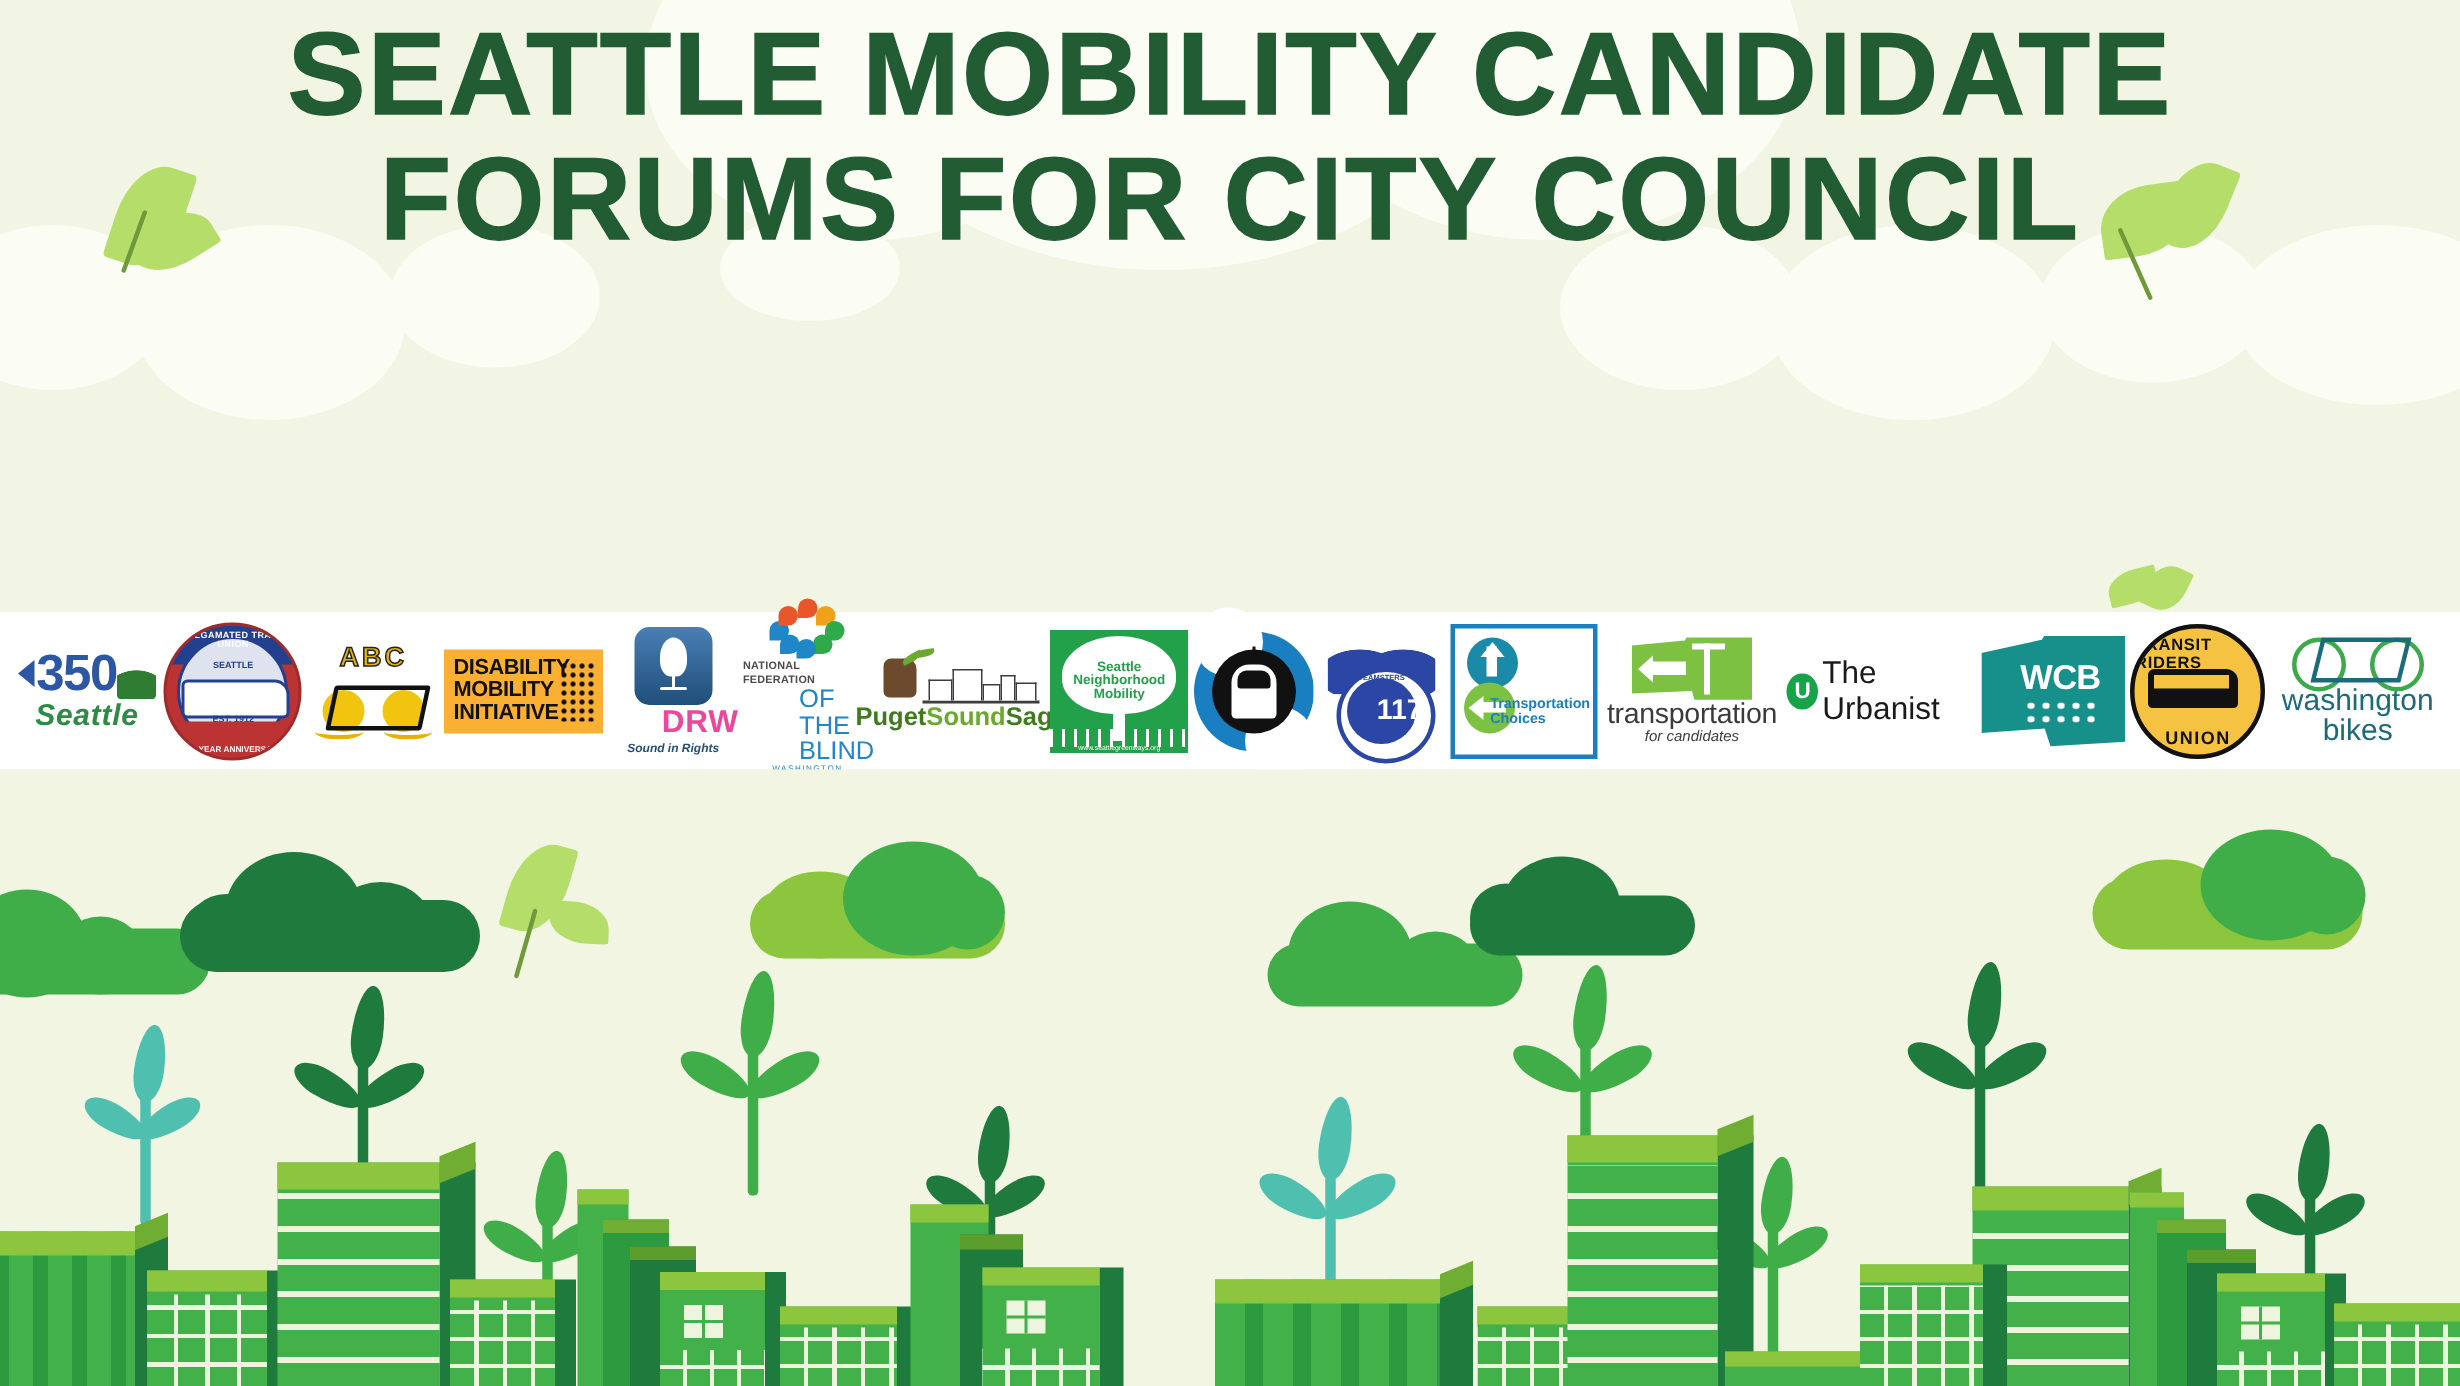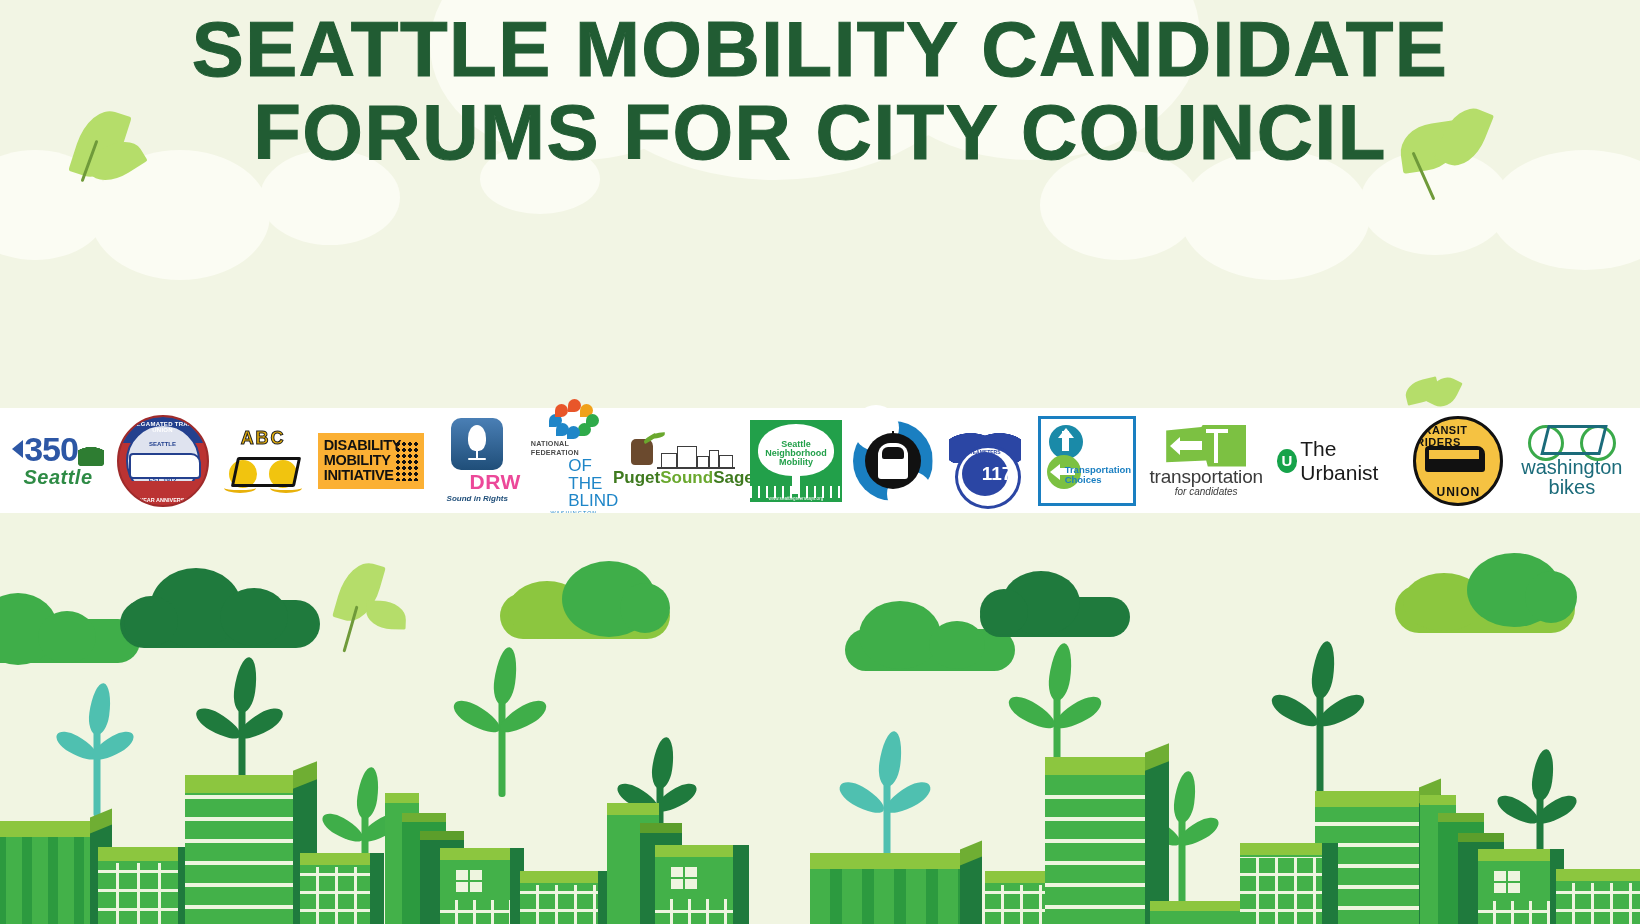--- a/index.html
+++ b/index.html
@@ -429,20 +429,27 @@
       </div>
       <div class="tfw-word">transportation</div>
       <div class="tfw-sub">for candidates</div>
     </div>
 
     <div class="logo urb">
       <div class="urb-u">U</div>
       <div class="urb-t">The Urbanist</div>
     </div>
 
+    <div class="logo">
+      <div class="wcb">
+        <div class="wcb-state"></div>
+        <div class="wcb-txt">WCB</div>
+        <div class="wcb-braille"></div>
+      </div>
+    </div>
 
     <div class="logo">
       <div class="tru">
         <div class="tru-top">TRANSIT RIDERS</div>
         <div class="tru-bus"></div>
         <div class="tru-win"></div>
         <div class="tru-bot">UNION</div>
       </div>
     </div>
 

